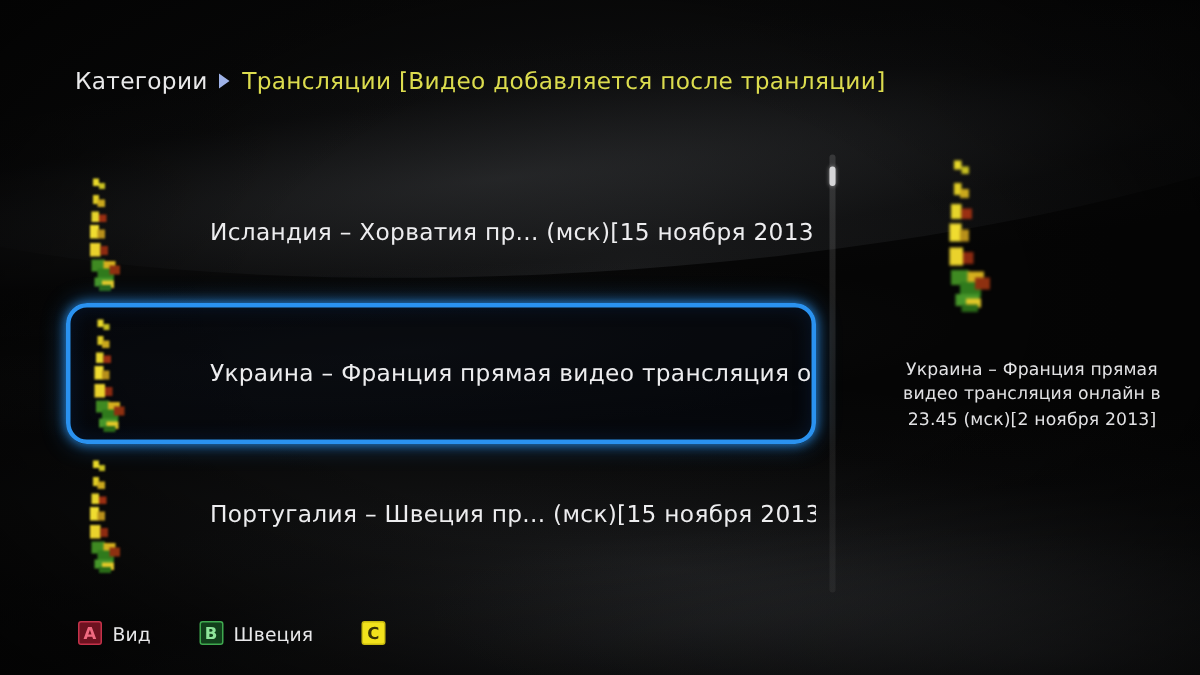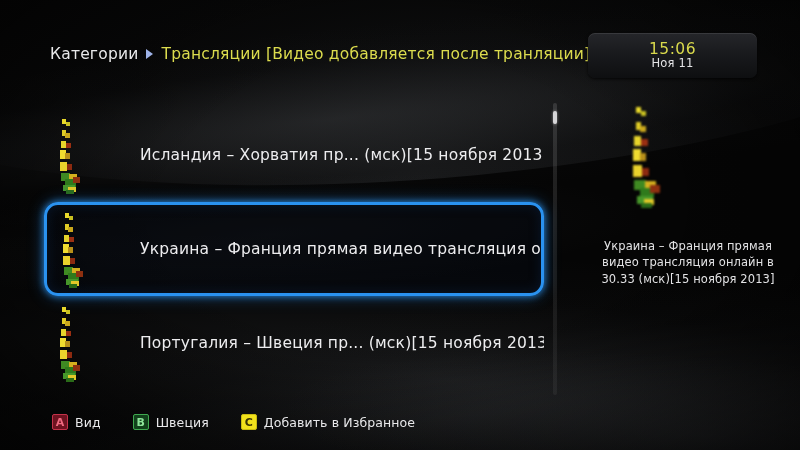--- a/index.html
+++ b/index.html
@@ -236,24 +236,20 @@
   </div>
 
   <div id="header-bar"></div>
 
   <div id="breadcrumb">
     <span class="crumb-root">Категории</span>
     <span class="crumb-arrow"></span>
     <span class="crumb-current">Трансляции [Видео добавляется после транляции]</span>
   </div>
 
-  <div id="clock-panel">
-    <div id="clock-time">15:06</div>
-    <div id="clock-date">Ноя 11</div>
-  </div>
 
   <div id="list-panel">
 
     <div class="list-item li-0">
       <div class="thumb">
           <div class="px" style="left: 10px; top: 2px; width: 4px; height: 5px; background: rgb(232, 216, 42);"></div>
           <div class="px" style="left: 14px; top: 5px; width: 4px; height: 4px; background: rgb(200, 192, 33);"></div>
           <div class="px" style="left: 10px; top: 13px; width: 4px; height: 6px; background: rgb(224, 204, 37);"></div>
           <div class="px" style="left: 13px; top: 16px; width: 5px; height: 5px; background: rgb(202, 168, 28);"></div>
           <div class="px" style="left: 9px; top: 24px; width: 5px; height: 7px; background: rgb(230, 212, 43);"></div>
@@ -338,31 +334,30 @@
         <div class="px" style="left: 10.8px; top: 60.8px; width: 9.5px; height: 12.2px; background: rgb(234, 210, 44);"></div>
         <div class="px" style="left: 20.3px; top: 63.5px; width: 6.8px; height: 8.1px; background: rgb(140, 42, 16);"></div>
         <div class="px" style="left: 12.2px; top: 75.6px; width: 12.2px; height: 10.8px; background: rgb(63, 138, 34);"></div>
         <div class="px" style="left: 23px; top: 77px; width: 10.8px; height: 9.5px; background: rgb(212, 176, 30);"></div>
         <div class="px" style="left: 17.6px; top: 83.7px; width: 14.9px; height: 10.8px; background: rgb(47, 122, 28);"></div>
         <div class="px" style="left: 28.4px; top: 81px; width: 9.5px; height: 8.1px; background: rgb(142, 48, 16);"></div>
         <div class="px" style="left: 14.9px; top: 91.8px; width: 16.2px; height: 8.1px; background: rgb(70, 150, 42);"></div>
         <div class="px" style="left: 21.6px; top: 94.5px; width: 10.8px; height: 6.8px; background: rgb(226, 200, 40);"></div>
         <div class="px" style="left: 18.9px; top: 98.6px; width: 10.8px; height: 5.4px; background: rgb(42, 107, 24);"></div>
       </div>
-    <div id="info-text">Украина – Франция прямая видео трансляция онлайн в 30.33 (мск)[15 ноября 2013]</div>
+    <div id="info-text">Украина – Франция прямая видео трансляция онлайн в 23.45 (мск)[2 ноября 2013]</div>
   </div>
 
   <div id="button-bar">
     <div class="btn-hint">
       <span class="badge badge-a">A</span>
       <span class="btn-label">Вид</span>
     </div>
     <div class="btn-hint">
       <span class="badge badge-b">B</span>
       <span class="btn-label">Швеция</span>
     </div>
     <div class="btn-hint">
       <span class="badge badge-c">C</span>
-      <span class="btn-label">Добавить в Избранное</span>
     </div>
   </div>
 
 </div>
 
 </body></html>

